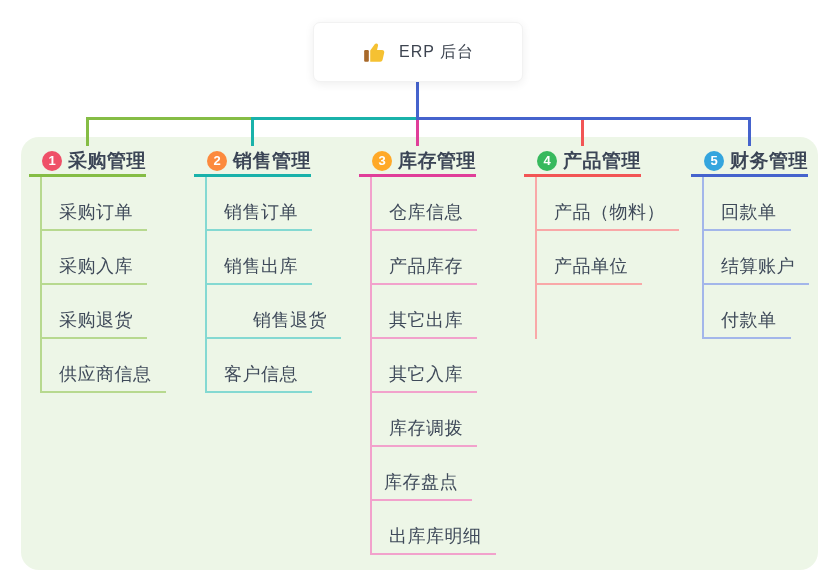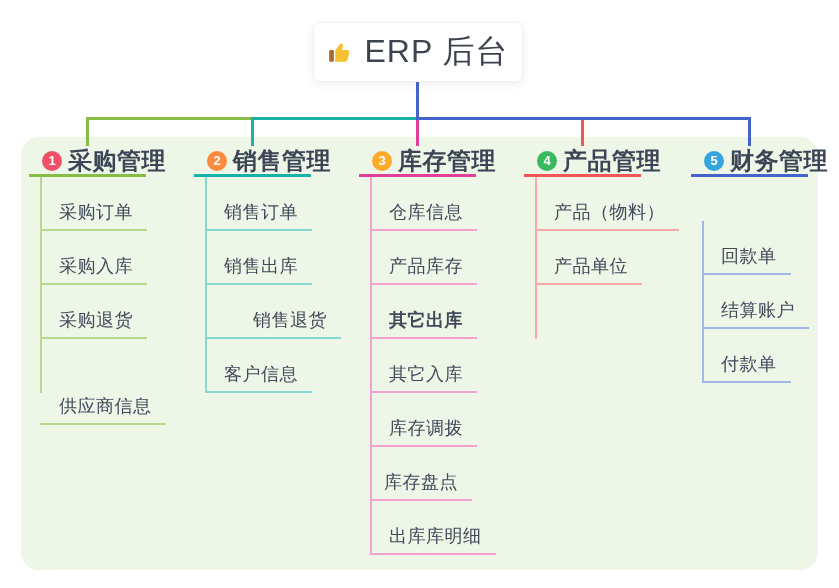--- a/index.html
+++ b/index.html
@@ -8,35 +8,35 @@
   .canvas{position:relative;width:839px;height:588px;background:#ffffff;}
 
   .panel{position:absolute;left:21px;top:137px;width:797px;height:433px;
          background:#edf6e7;border-radius:18px;}
 
   .root-node{position:absolute;left:313px;top:22px;width:210px;height:60px;
              background:#ffffff;border-radius:7px;border:1px solid #f2f2f2;
              box-shadow:0 2px 10px rgba(0,0,0,0.07);
              display:flex;align-items:center;justify-content:center;gap:11px;
              cursor:pointer;box-sizing:border-box;}
-  .root-label{font-size:32px;font-weight:500;color:#3d4450;letter-spacing:1px;}
+  .root-label{font-size:16px;font-weight:500;color:#3d4450;letter-spacing:1px;}
 
   .line{position:absolute;}
   .bus{height:3px;}
   .drop{width:3px;height:26px;}
 
   .branch{position:absolute;top:147px;width:130px;}
   .branch-header{width:117px;height:30px;box-sizing:border-box;
                  border-bottom:3px solid #999;
                  display:flex;align-items:center;gap:6px;padding-left:13px;
                  cursor:pointer;}
   .badge{width:20px;height:20px;border-radius:50%;flex:0 0 20px;
          color:#ffffff;font-size:13px;font-weight:600;
          display:flex;align-items:center;justify-content:center;}
-  .branch-label{font-size:24px;font-weight:600;color:#3b4556;white-space:nowrap;letter-spacing:0.5px;}
+  .branch-label{font-size:19px;font-weight:600;color:#3b4556;white-space:nowrap;letter-spacing:0.5px;}
 
   .children{position:relative;}
   .vline{position:absolute;left:11px;top:0;width:2px;}
   .child-row{margin-left:11px;height:54px;box-sizing:border-box;
              border-bottom:2px solid #ccc;
              display:flex;align-items:flex-end;
              padding:0 14px 5px 19px;width:fit-content;min-width:88px;
              white-space:nowrap;cursor:pointer;}
   .child-label{font-size:18px;color:#3f4a5a;letter-spacing:0.5px;}
 </style>
@@ -76,21 +76,21 @@
         <div class="vline" style="background: rgb(183, 217, 143); height: 216px;"></div>
         <div class="child-row" style="border-bottom-color: rgb(183, 217, 143);">
           <span class="child-label">采购订单</span>
         </div>
         <div class="child-row" style="border-bottom-color: rgb(183, 217, 143);">
           <span class="child-label">采购入库</span>
         </div>
         <div class="child-row" style="border-bottom-color: rgb(183, 217, 143);">
           <span class="child-label">采购退货</span>
         </div>
-        <div class="child-row" style="border-bottom-color: rgb(183, 217, 143); margin-top: 32px;">
+        <div class="child-row" style="border-bottom-color: rgb(183, 217, 143);">
           <span class="child-label">供应商信息</span>
         </div>
       </div>
   </div>
 
   <div class="branch" style="left:194px;">
     <div class="branch-header" style="border-bottom-color: rgb(25, 178, 170);">
       <span class="badge" style="background: rgb(252, 138, 61);">2</span>
       <span class="branch-label">销售管理</span>
     </div>
@@ -117,21 +117,21 @@
       <span class="branch-label">库存管理</span>
     </div>
     <div class="children">
         <div class="vline" style="background: rgb(242, 162, 204); height: 378px;"></div>
         <div class="child-row" style="border-bottom-color: rgb(242, 162, 204);">
           <span class="child-label">仓库信息</span>
         </div>
         <div class="child-row" style="border-bottom-color: rgb(242, 162, 204);">
           <span class="child-label">产品库存</span>
         </div>
-        <div class="child-row" style="border-bottom-color: rgb(242, 162, 204); font-weight: bold;">
+        <div class="child-row" style="border-bottom-color: rgb(242, 162, 204);">
           <span class="child-label">其它出库</span>
         </div>
         <div class="child-row" style="border-bottom-color: rgb(242, 162, 204);">
           <span class="child-label">其它入库</span>
         </div>
         <div class="child-row" style="border-bottom-color: rgb(242, 162, 204);">
           <span class="child-label">库存调拨</span>
         </div>
         <div class="child-row" style="border-bottom-color: rgb(242, 162, 204); padding-left: 14px;">
           <span class="child-label">库存盘点</span>
@@ -158,21 +158,21 @@
       </div>
   </div>
 
   <div class="branch" style="left:691px;">
     <div class="branch-header" style="border-bottom-color: rgb(69, 99, 205);">
       <span class="badge" style="background: rgb(52, 165, 222);">5</span>
       <span class="branch-label">财务管理</span>
     </div>
     <div class="children">
         <div class="vline" style="background: rgb(163, 182, 234); height: 162px;"></div>
-        <div class="child-row" style="border-bottom-color: rgb(163, 182, 234); margin-top: 44px;">
+        <div class="child-row" style="border-bottom-color: rgb(163, 182, 234);">
           <span class="child-label">回款单</span>
         </div>
         <div class="child-row" style="border-bottom-color: rgb(163, 182, 234);">
           <span class="child-label">结算账户</span>
         </div>
         <div class="child-row" style="border-bottom-color: rgb(163, 182, 234);">
           <span class="child-label">付款单</span>
         </div>
       </div>
   </div>

